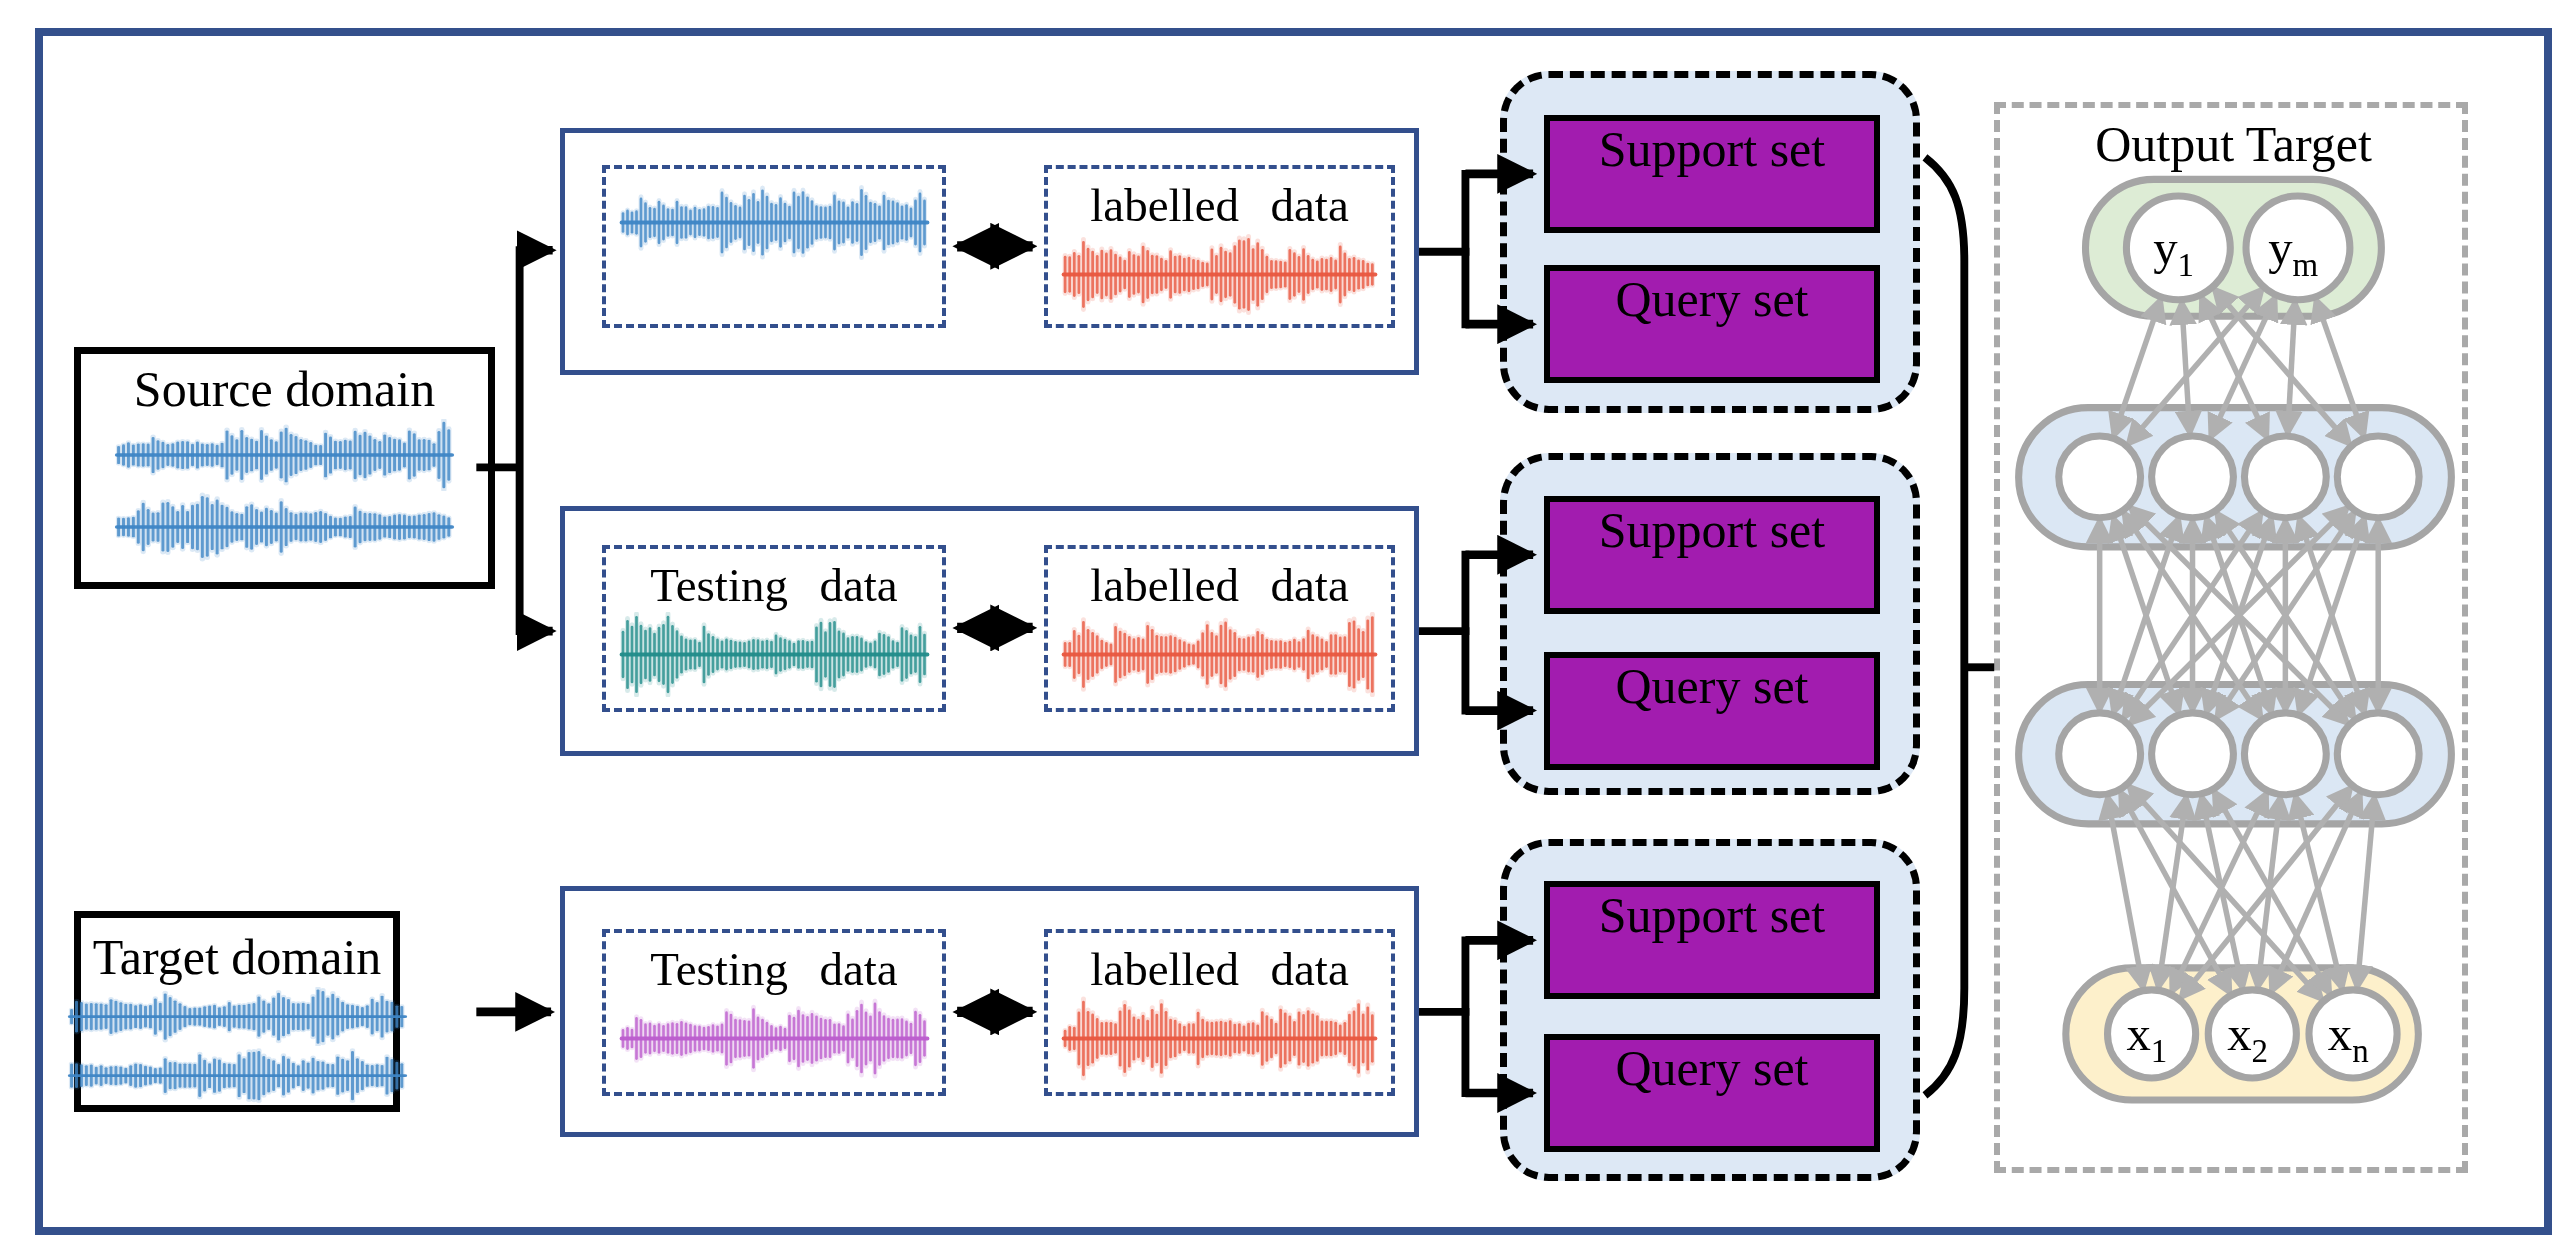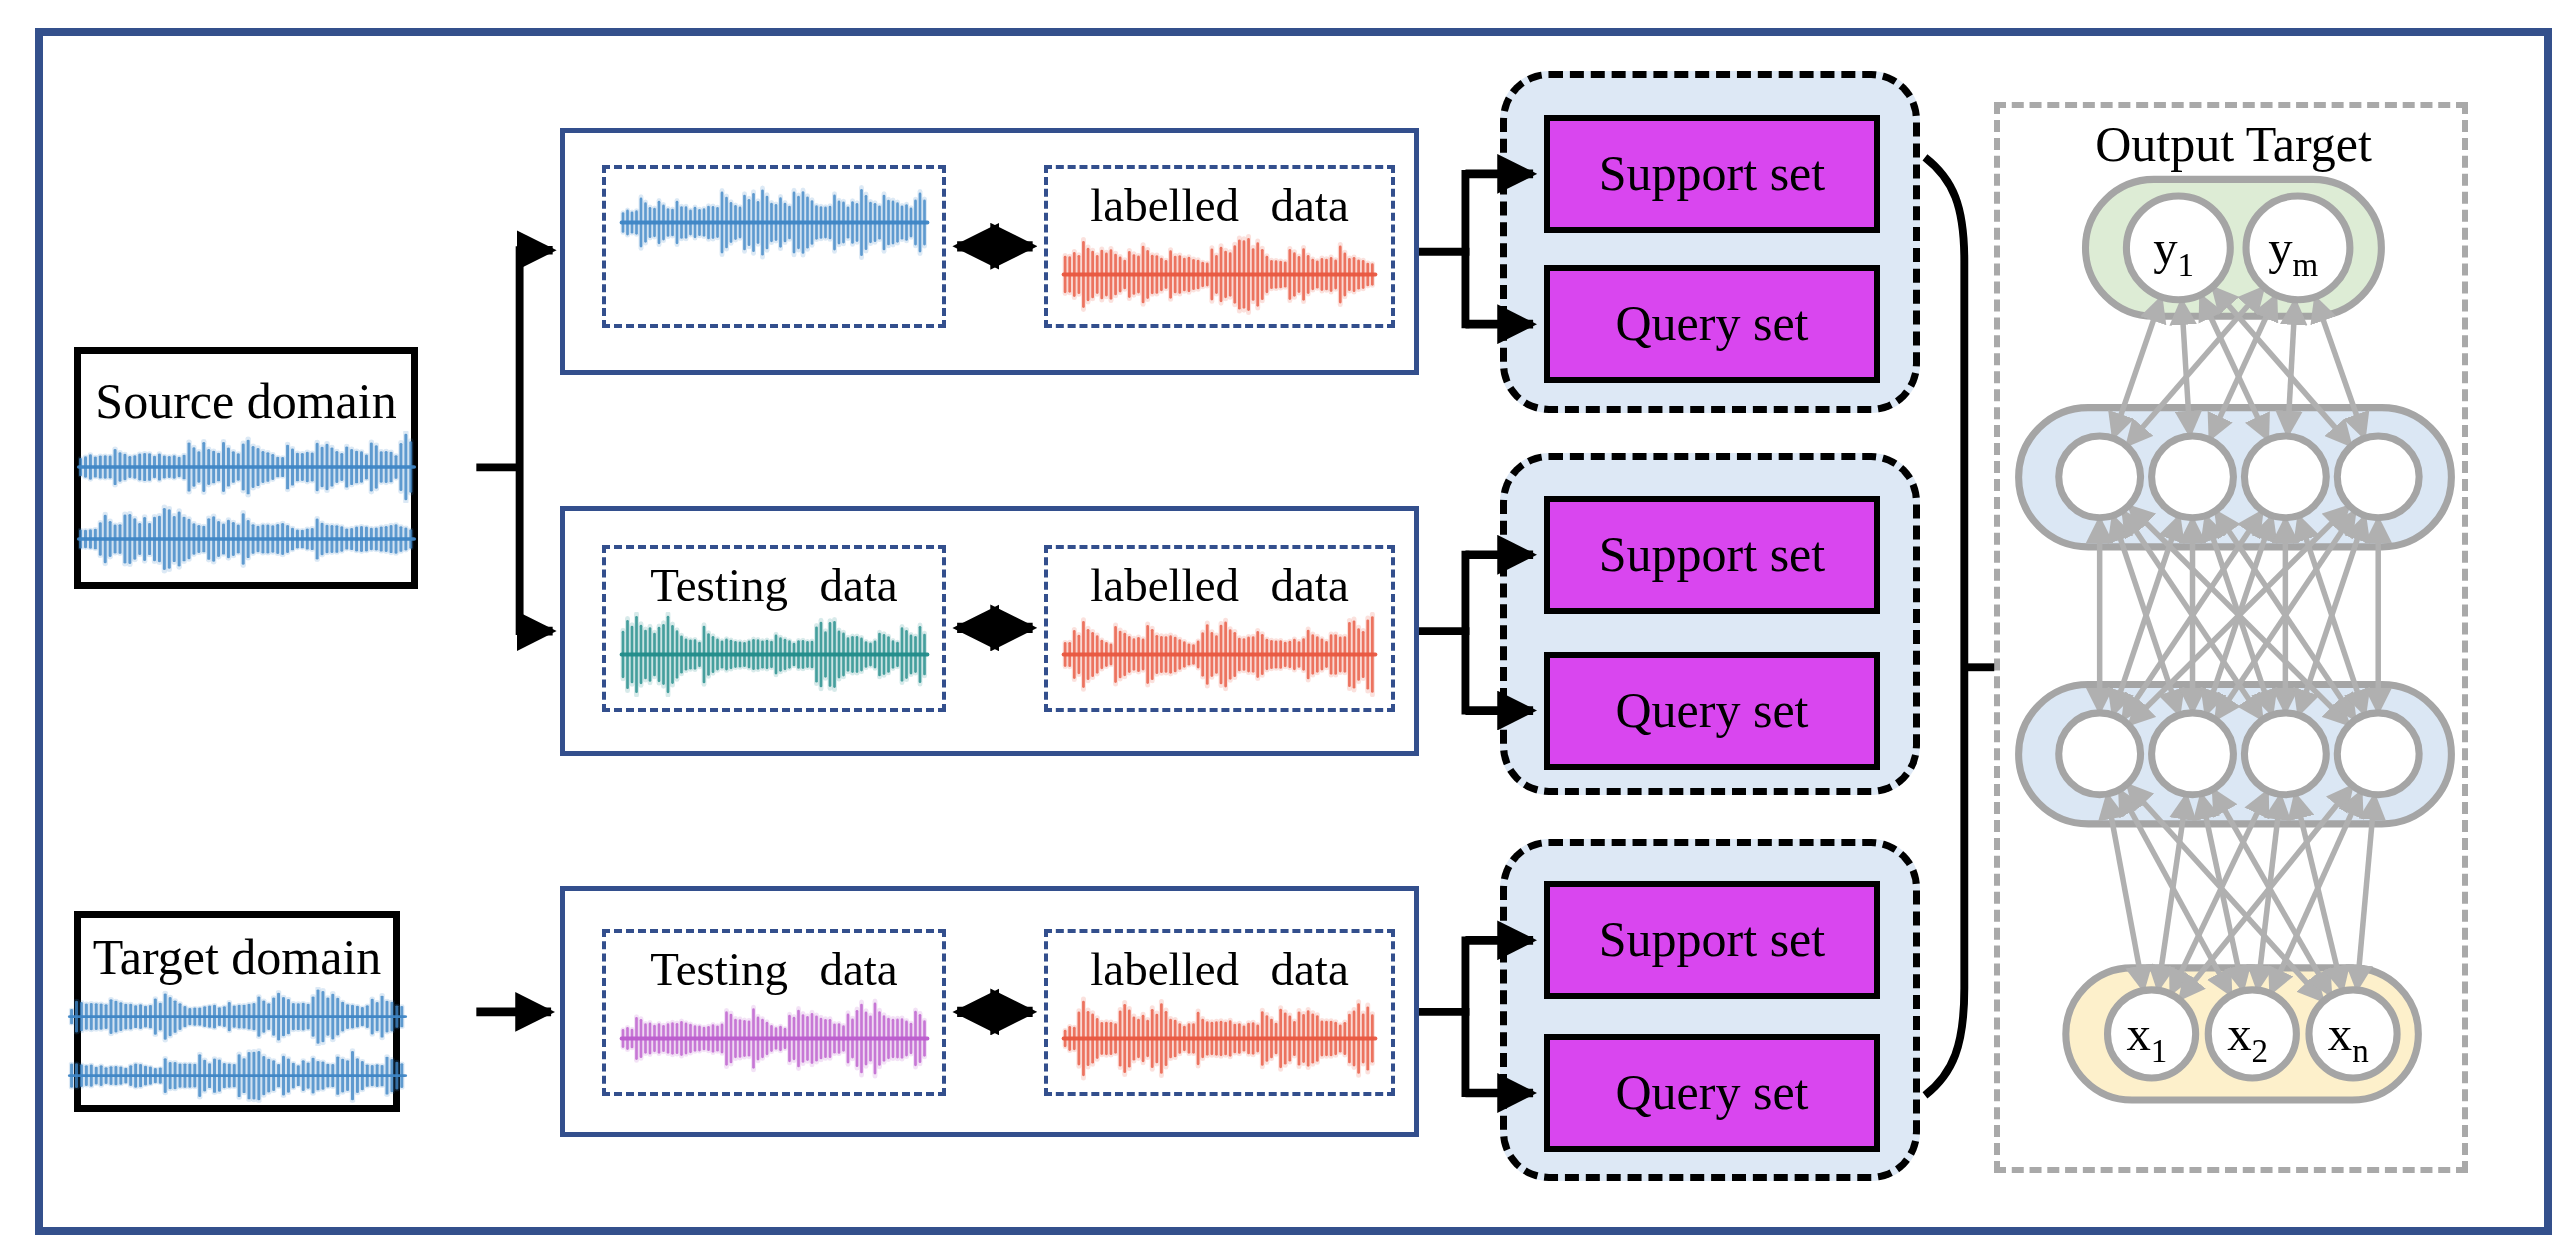--- a/index.html
+++ b/index.html
@@ -4,35 +4,35 @@
 <style>
   html,body{margin:0;padding:0;background:#fff}
   #stage{position:relative;width:2576px;height:1259px;background:#ffffff;
          font-family:"Liberation Serif","DejaVu Serif",serif;overflow:hidden;color:#000}
   .abs{position:absolute;box-sizing:border-box}
   .frame{border:8.7px solid #34508c}
   .blkbox{border:7px solid #000;background:#fff;display:flex;flex-direction:column;align-items:center}
   .bluerect{border:5.5px solid #334f8d;background:#fff}
   .dashbox{border:4.7px dashed #334f8d;background:#fff;display:flex;flex-direction:column;align-items:center}
   .container{background:#dde8f5;border:7px dashed #000;border-radius:49px}
-  .wbox{border:6.3px solid #000;background:#d946ef;display:flex;align-items:center;justify-content:center}
+  .wbox{border:6.3px solid #000;background:#a21caf;display:flex;justify-content:center}
   .netdash{border:6.3px dashed #a9a9a9;background:transparent}
   .t64{font-size:50px;line-height:1.15;white-space:nowrap}
   .t60{font-size:47px;line-height:1.1;white-space:nowrap;word-spacing:0.42em}
   .wave{display:block}
   svg.overlay{position:absolute;left:0;top:0;pointer-events:none}
 </style>
 </head>
 <body>
 
 <div id="stage">
 
   <div class="abs frame" style="left:35px;top:27.5px;width:2517px;height:1207px"></div>
 
-  <div class="abs blkbox" style="left:74px;top:347px;width:344px;height:242px;padding-top:19px">
+  <div class="abs blkbox" style="left:74px;top:347px;width:421px;height:242px;padding-top:7px">
     <span class="t64">Source domain</span>
     <svg class="wave" width="345" height="72" viewBox="0 0 420 110" preserveAspectRatio="none">
         <line x1="6" y1="55" x2="414" y2="55" stroke="#3f86c5" stroke-width="5" stroke-opacity="0.95" stroke-linecap="round"></line>
         <line x1="8" y1="41.893792358059436" x2="8" y2="68.10620764194056" stroke="#3f86c5" stroke-width="6.5" stroke-opacity="0.18" stroke-linecap="round"></line>
         <line x1="8" y1="42.942288969414676" x2="8" y2="67.05771103058532" stroke="#3f86c5" stroke-width="3.6" stroke-opacity="0.8" stroke-linecap="round"></line>
         <line x1="14" y1="39.24974914491959" x2="14" y2="70.75025085508041" stroke="#3f86c5" stroke-width="6.5" stroke-opacity="0.18" stroke-linecap="round"></line>
         <line x1="14" y1="40.509769213326024" x2="14" y2="69.49023078667398" stroke="#3f86c5" stroke-width="3.6" stroke-opacity="0.8" stroke-linecap="round"></line>
         <line x1="20" y1="35.80506585077681" x2="20" y2="74.19493414922319" stroke="#3f86c5" stroke-width="6.5" stroke-opacity="0.18" stroke-linecap="round"></line>
         <line x1="20" y1="37.34066058271467" x2="20" y2="72.65933941728534" stroke="#3f86c5" stroke-width="3.6" stroke-opacity="0.8" stroke-linecap="round"></line>
         <line x1="26" y1="39.403746186730444" x2="26" y2="70.59625381326956" stroke="#3f86c5" stroke-width="6.5" stroke-opacity="0.18" stroke-linecap="round"></line>

